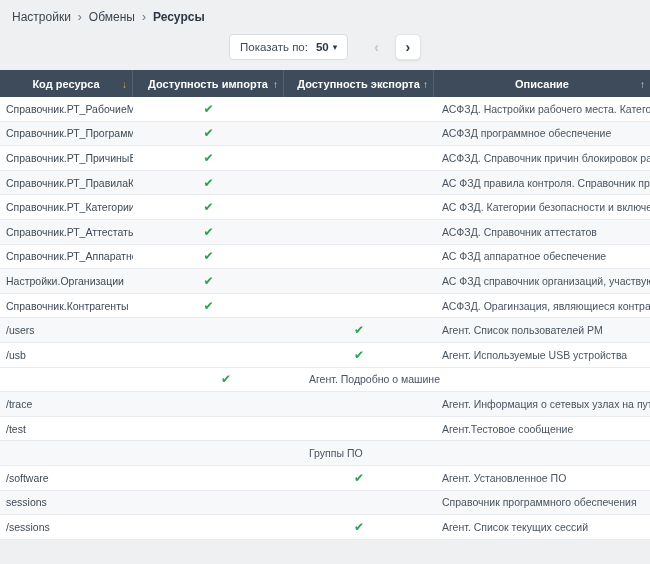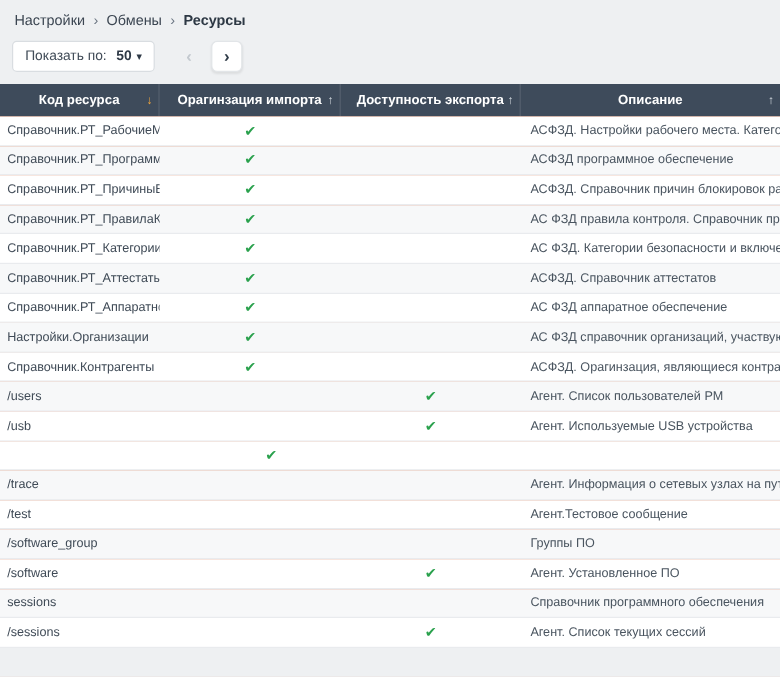--- a/index.html
+++ b/index.html
@@ -12,39 +12,39 @@
   }
   .top-area { height: 70px; padding: 8px 10px 0 10px; background: var(--page-bg, #eef0f2); }
 
   
   .breadcrumb { display: flex; align-items: center; gap: 7px; font-size: 12px; color: #3c4652; padding: 2px 0 8px 2px; }
   .breadcrumb .crumb { cursor: default; }
   .breadcrumb .crumb.current { font-weight: bold; color: #2d3844; text-align: center; }
   .breadcrumb .sep { color: #6b7683; font-size: 12px; }
 
   
-  .toolbar { display: flex; align-items: center; gap: 14px; margin-top: 2px; }
+  .toolbar { display: flex; align-items: center; gap: 14px; margin-top: 2px; justify-content: center; }
   .pagesize-pill {
     display: flex; align-items: center; gap: 8px;
     background: #ffffff; border: 1px solid #d9dde1; border-radius: 4px;
     height: 26px; padding: 0 10px; font-size: 11.5px; color: #414c58;
   }
   .pagesize-select { display: flex; align-items: center; gap: 4px; cursor: pointer; font-weight: bold; color: #2e3946; }
   .caret-down { font-size: 9px; color: #2e3946; line-height: 1; }
   .pager { display: flex; align-items: center; gap: 10px; margin-left: 6px; }
   .pager-prev { color: #c3c9cf; font-size: 14px; font-weight: bold; padding: 0 6px; cursor: default; }
   .pager-next {
     color: #2c3845; font-size: 14px; font-weight: bold;
     background: #ffffff; border: 1px solid #e2e5e8; border-radius: 5px;
     width: 26px; height: 26px; display: flex; align-items: center; justify-content: center;
     box-shadow: 0 1px 2px rgba(0,0,0,0.08); cursor: pointer;
   }
 
   
-  .table { width: 650px; background: #c2410c; }
+  .table { width: 650px; background: #86efac; }
   .thead {
     display: flex; height: 27px; background: var(--header-bg, #3e4b5b);
     color: #ffffff; font-size: 11px; font-weight: bold; align-items: stretch;
   }
   .th { position: relative; display: flex; align-items: center; justify-content: center; border-right: 1px solid rgba(255,255,255,0.12); }
   .th:last-child { border-right: none; }
   .sort-icon { position: absolute; right: 5px; top: 50%; transform: translateY(-50%); font-size: 10px; color: #d4dae0; font-weight: normal; }
   .sort-icon.active { color: var(--sort-accent, #f0a53c); font-weight: bold; }
 
   .col-code   { width: 133px; }
@@ -89,21 +89,21 @@
   </div>
 </div>
 
 <div class="table">
   <div class="thead">
     <div class="th col-code">
       <span>Код ресурса</span>
       <span class="sort-icon active">↓</span>
     </div>
     <div class="th col-import">
-      <span>Орагинзация импорта</span>
+      <span>Доступность импорта</span>
       <span class="sort-icon">↑</span>
     </div>
     <div class="th col-export">
       <span>Доступность экспорта</span>
       <span class="sort-icon">↑</span>
     </div>
     <div class="th col-desc">
       <span>Описание</span>
       <span class="sort-icon">↑</span>
     </div>
@@ -219,20 +219,21 @@
     </div>
     <div class="td td-desc">Агент. Используемые USB устройства</div>
   </div>
       <div class="tr">
     <div class="td td-import">
       <span class="check" style="visibility: hidden;">✔</span>
     </div>
     <div class="td td-export">
       <span class="check" style="visibility: visible;">✔</span>
     </div>
+    <div class="td td-desc">Агент. Подробно о машине</div>
   </div>
       <div class="tr alt">
     <div class="td td-code">/trace</div>
     <div class="td td-import">
       <span class="check" style="visibility: hidden;">✔</span>
     </div>
     <div class="td td-export">
       <span class="check" style="visibility: hidden;">✔</span>
     </div>
     <div class="td td-desc">Агент. Информация о сетевых узлах на пути к IP ...</div>
@@ -241,21 +242,20 @@
     <div class="td td-code">/test</div>
     <div class="td td-import">
       <span class="check" style="visibility: hidden;">✔</span>
     </div>
     <div class="td td-export">
       <span class="check" style="visibility: hidden;">✔</span>
     </div>
     <div class="td td-desc">Агент.Тестовое сообщение</div>
   </div>
       <div class="tr alt">
-    <div class="td td-code">/software_group</div>
     <div class="td td-import">
       <span class="check" style="visibility: hidden;">✔</span>
     </div>
     <div class="td td-export">
       <span class="check" style="visibility: hidden;">✔</span>
     </div>
     <div class="td td-desc">Группы ПО</div>
   </div>
       <div class="tr">
     <div class="td td-code">/software</div>

